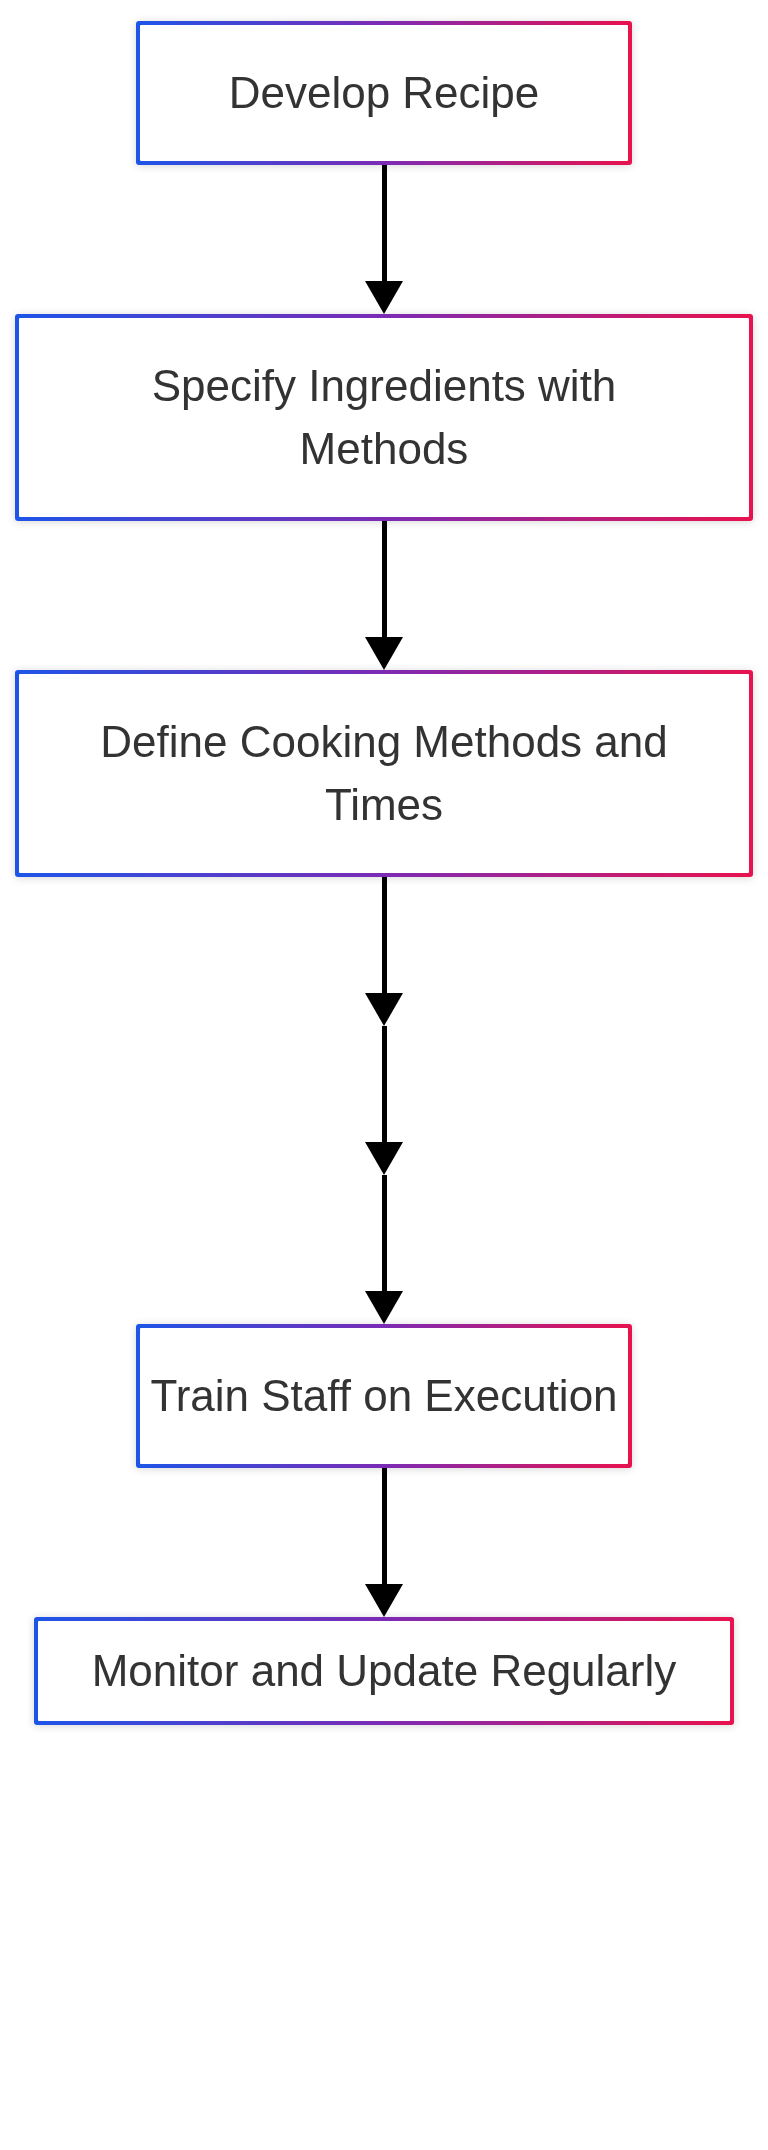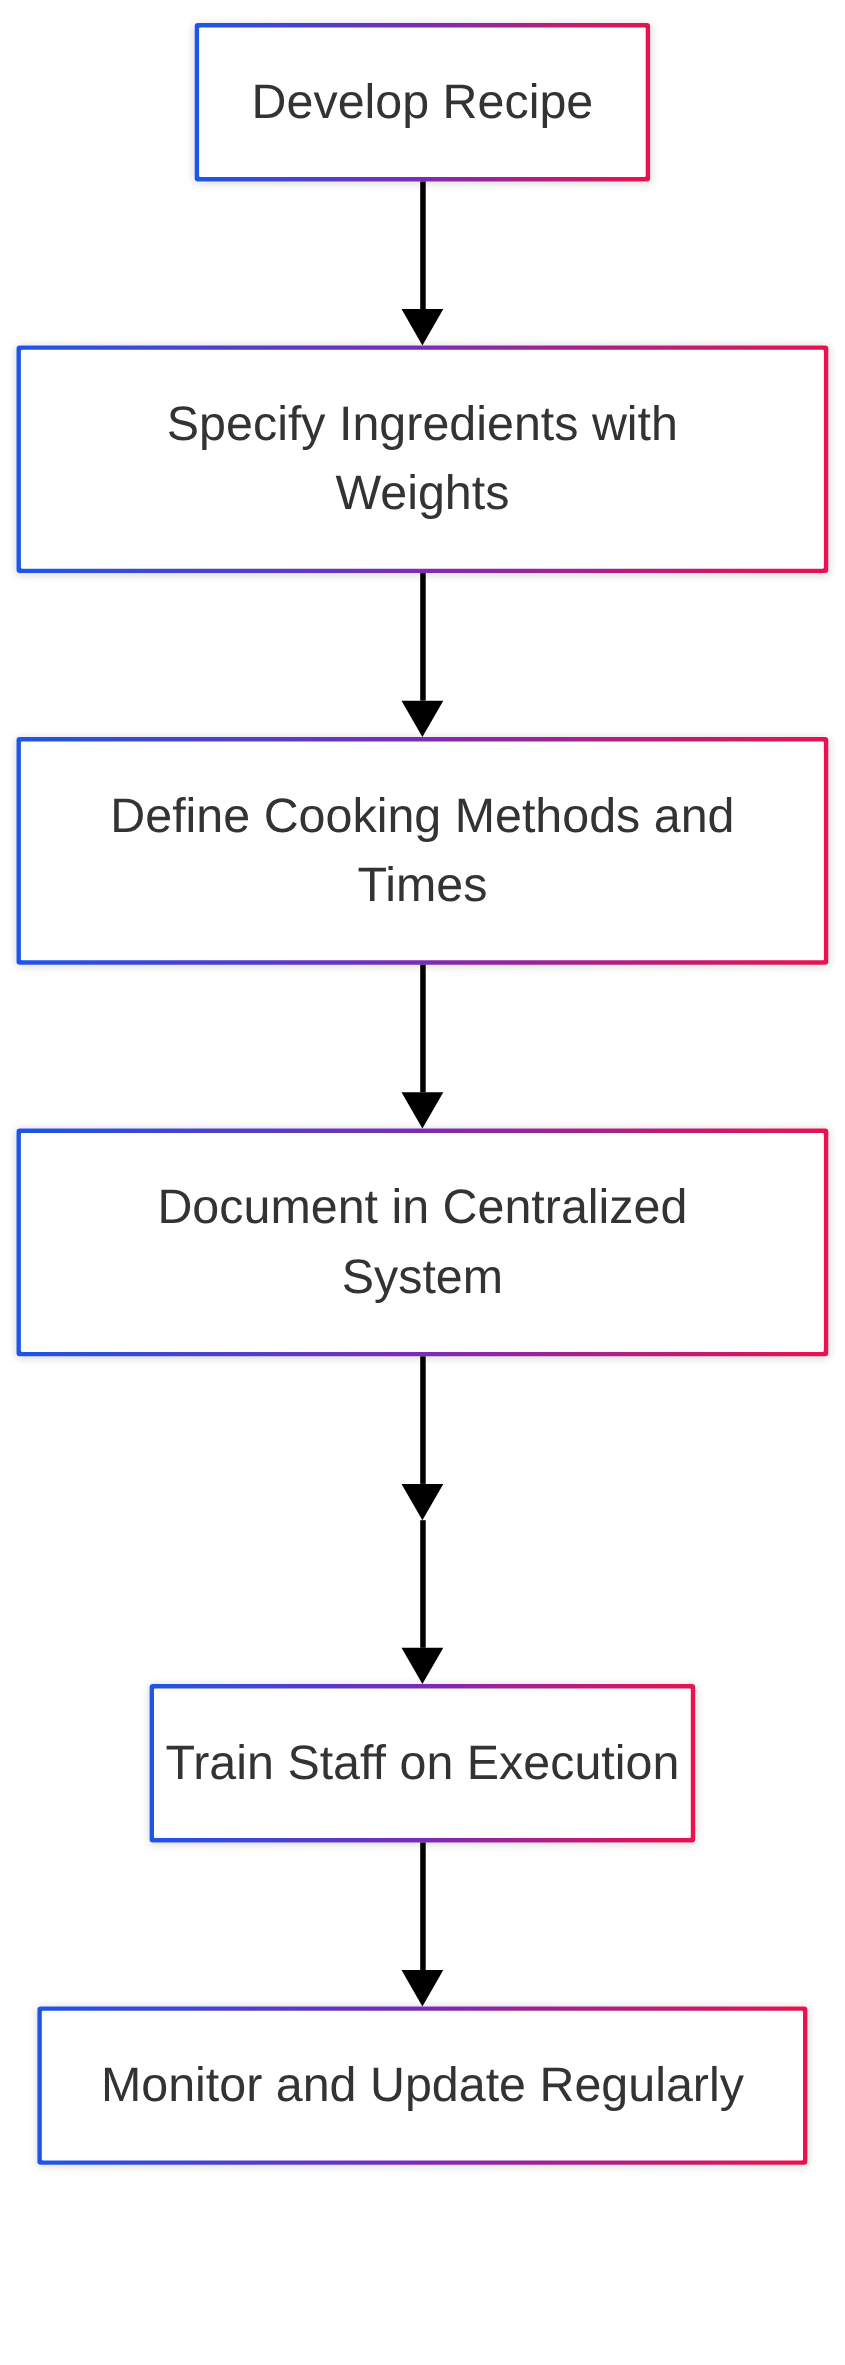--- a/index.html
+++ b/index.html
@@ -40,25 +40,25 @@
     align-items: center;
     justify-content: center;
   }
   .node-label {
     font-size: 44px;
     line-height: 1.43;
     color: var(--text, #333333);
     text-align: center;
     white-space: pre-line;
   }
-  .n1 { width: 414px; height: 144px; }
+  .n1 { width: 496px; height: 144px; }
   .n2, .n3, .n4 { width: 738px; height: 207px; }
   .n5 { width: 456px; height: 144px; }
   .n6 { width: 496px; height: 144px; }
-  .n7 { width: 700px; height: 144px; }
+  .n7 { width: 700px; height: 108px; }
 
   .arrow {
     height: 149px;
     display: flex;
     flex-direction: column;
     align-items: center;
     flex-shrink: 0;
   }
   .arrow-stem {
     width: 5px;
@@ -85,47 +85,41 @@
   </div>
 
   <div class="arrow">
     <div class="arrow-stem"></div>
     <div class="arrow-head"></div>
   </div>
 
   <div class="node n2">
     <div class="node-inner">
       <span class="node-label">Specify Ingredients with
-Weights</span>
+Methods</span>
     </div>
   </div>
 
   <div class="arrow">
     <div class="arrow-stem"></div>
     <div class="arrow-head"></div>
   </div>
 
   <div class="node n3">
     <div class="node-inner">
       <span class="node-label">Define Cooking Methods and
 Times</span>
     </div>
   </div>
 
   <div class="arrow">
     <div class="arrow-stem"></div>
     <div class="arrow-head"></div>
   </div>
 
-  <div class="node n4">
-    <div class="node-inner">
-      <span class="node-label">Document in Centralized
-System</span>
-    </div>
-  </div>
 
   <div class="arrow">
     <div class="arrow-stem"></div>
     <div class="arrow-head"></div>
   </div>
 
 
   <div class="arrow">
     <div class="arrow-stem"></div>
     <div class="arrow-head"></div>

